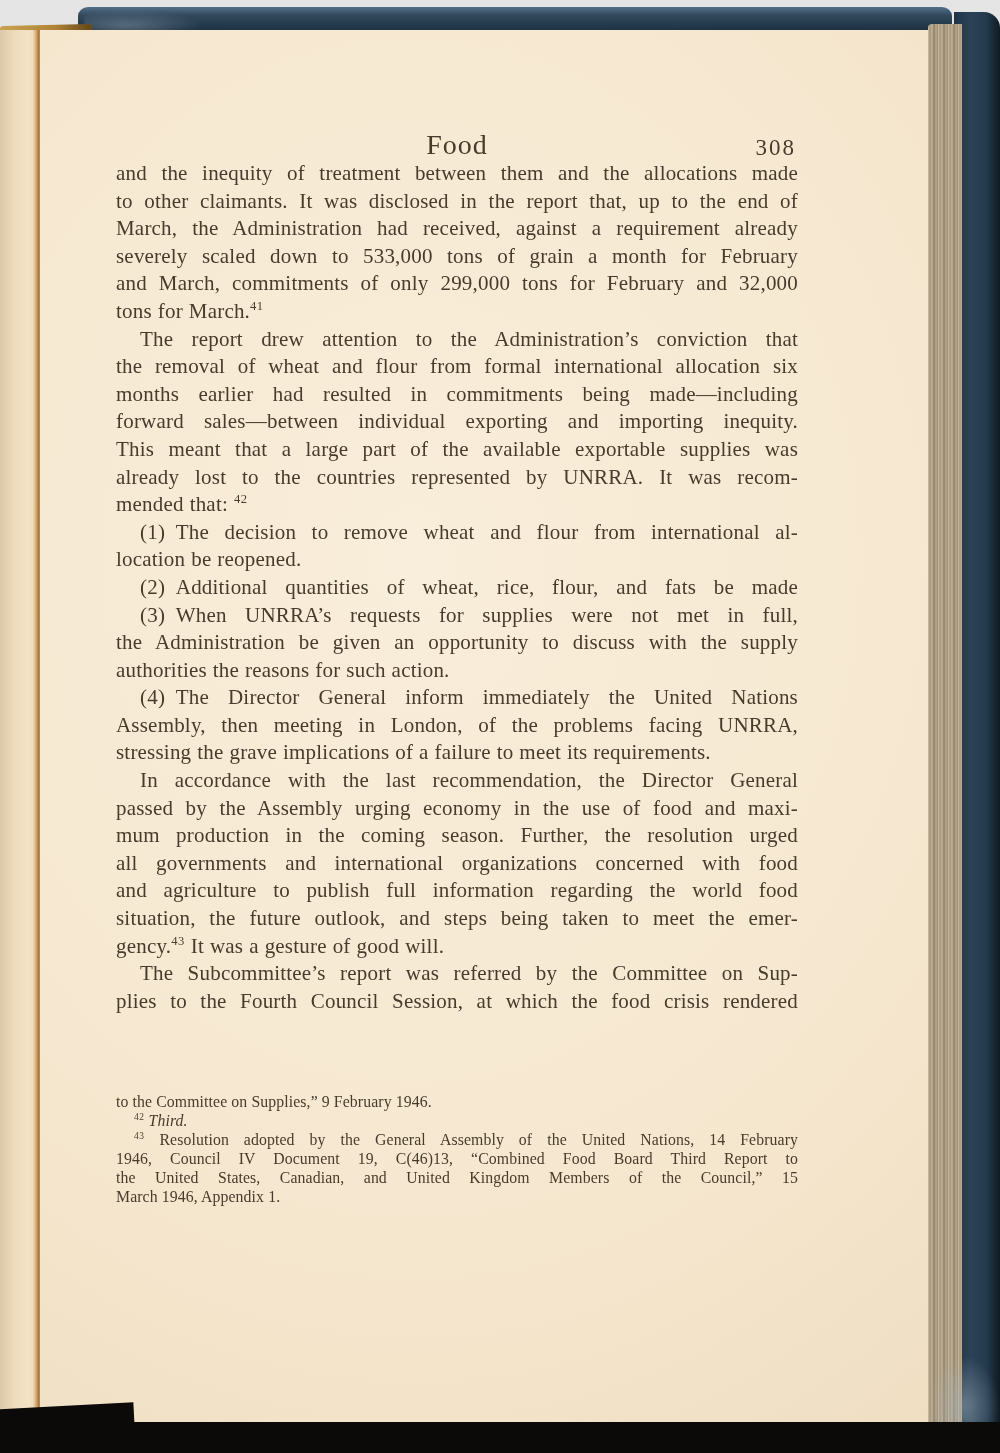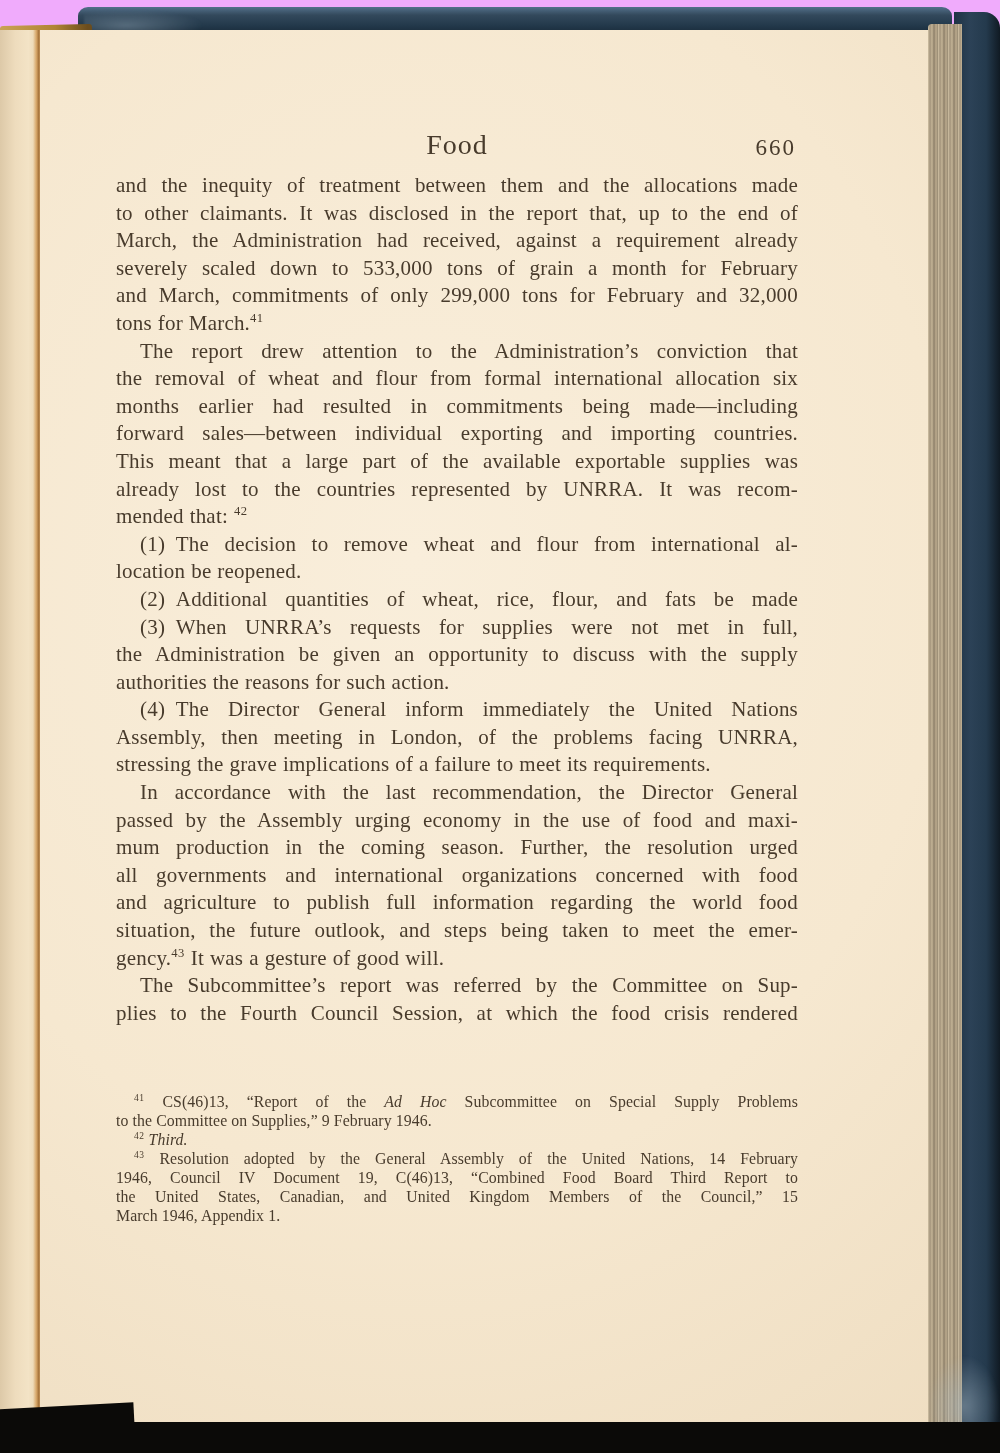--- a/index.html
+++ b/index.html
@@ -1,18 +1,18 @@
 <!DOCTYPE html>
 <html><head>
 <meta charset="utf-8">
 <style>
   html, body { margin: 0; padding: 0; background: #0b0a08; }
   .scene {
     position: relative; width: 1000px; height: 1453px;
-    background: #f0abfc; overflow: hidden;
+    background: #e5e5e5; overflow: hidden;
     font-family: "Liberation Serif", "DejaVu Serif", serif;
   }
   
   .cover-top {
     position: absolute; left: 78px; top: 7px; width: 874px; height: 27px;
     border-radius: 10px / 9px;
     background: linear-gradient(to bottom, #53708a 0%, #33495c 30%, #22384a 70%, #192a39 100%);
   }
   .smudge-top {
     position: absolute; left: 84px; top: 10px; width: 120px; height: 28px;
@@ -64,21 +64,21 @@
     position: absolute; left: -6px; top: 1406px; width: 140px; height: 22px;
     background: #0b0a08; transform: rotate(-3deg);
   }
   
   .column { position: absolute; left: 76px; top: 0; width: 682px; height: 100%; color: #483b2c; }
   .running-head {
     position: absolute; top: 99px; left: 0; width: 100%;
     text-align: center; font-size: 28px; letter-spacing: 1px;
   }
   .page-number { position: absolute; top: 105px; right: 2px; font-size: 23px; letter-spacing: 2px; }
-  .body-text { position: absolute; top: 142px; left: 0; width: 100%;
+  .body-text { position: absolute; top: 130px; left: 0; width: 100%;
     font-size: 21px; line-height: 27.6px; letter-spacing: 0.2px; word-spacing: 0.5px; }
   .footnotes { position: absolute; top: 1062px; left: 0; width: 100%;
     font-size: 15.8px; line-height: 19px; letter-spacing: 0.1px; }
   .jline { text-align: justify; text-align-last: justify; }
   .jline.last { text-align-last: left; }
   .jline.indent { padding-left: 24px; }
   .jline.fn-indent { padding-left: 18px; }
   .it { font-style: italic; }
   .sup { font-size: 0.6em; vertical-align: 0.62em; line-height: 0; letter-spacing: 0.5px; }
 </style>
@@ -89,32 +89,32 @@
   <div class="cover-top"></div>
   <div class="smudge-top"></div>
   <div class="gold-sliver"></div>
   <div class="cover-right"></div>
   <div class="page-left"></div>
   <div class="gutter"></div>
 
   <div class="page">
     <div class="column">
       <div class="running-head">Food</div>
-      <div class="page-number">660</div>
+      <div class="page-number">308</div>
       <div class="body-text" id="body-text">
           <div class="jline">and the inequity of treatment between them and the allocations made</div>
           <div class="jline">to other claimants. It was disclosed in the report that, up to the end of</div>
           <div class="jline">March, the Administration had received, against a requirement already</div>
           <div class="jline">severely scaled down to 533,000 tons of grain a month for February</div>
           <div class="jline">and March, commitments of only 299,000 tons for February and 32,000</div>
           <div class="jline last"><span>tons for March.</span><span class="sup">41</span></div>
           <div class="jline indent">The report drew attention to the Administration’s conviction that</div>
           <div class="jline">the removal of wheat and flour from formal international allocation six</div>
           <div class="jline">months earlier had resulted in commitments being made—including</div>
-          <div class="jline">forward sales—between individual exporting and importing countries.</div>
+          <div class="jline">forward sales—between individual exporting and importing inequity.</div>
           <div class="jline">This meant that a large part of the available exportable supplies was</div>
           <div class="jline">already lost to the countries represented by UNRRA. It was recom-</div>
           <div class="jline last"><span>mended that: </span><span class="sup">42</span></div>
           <div class="jline indent">(1) The decision to remove wheat and flour from international al-</div>
           <div class="jline last">location be reopened.</div>
           <div class="jline indent">(2) Additional quantities of wheat, rice, flour, and fats be made</div>
           <div class="jline indent">(3) When UNRRA’s requests for supplies were not met in full,</div>
           <div class="jline">the Administration be given an opportunity to discuss with the supply</div>
           <div class="jline last">authorities the reasons for such action.</div>
           <div class="jline indent">(4) The Director General inform immediately the United Nations</div>
@@ -124,21 +124,20 @@
           <div class="jline">passed by the Assembly urging economy in the use of food and maxi-</div>
           <div class="jline">mum production in the coming season. Further, the resolution urged</div>
           <div class="jline">all governments and international organizations concerned with food</div>
           <div class="jline">and agriculture to publish full information regarding the world food</div>
           <div class="jline">situation, the future outlook, and steps being taken to meet the emer-</div>
           <div class="jline last"><span>gency.</span><span class="sup">43</span><span> It was a gesture of good will.</span></div>
           <div class="jline indent">The Subcommittee’s report was referred by the Committee on Sup-</div>
           <div class="jline">plies to the Fourth Council Session, at which the food crisis rendered</div>
         </div>
       <div class="footnotes" id="footnotes">
-          <div class="jline fn-indent"><span class="sup">41</span><span> CS(46)13, “Report of the </span><span class="it">Ad Hoc</span><span> Subcommittee on Special Supply Problems</span></div>
           <div class="jline last">to the Committee on Supplies,” 9 February 1946.</div>
           <div class="jline fn-indent last"><span class="sup">42</span><span> </span><span class="it">Third.</span></div>
           <div class="jline fn-indent"><span class="sup">43</span><span> Resolution adopted by the General Assembly of the United Nations, 14 February</span></div>
           <div class="jline">1946, Council IV Document 19, C(46)13, “Combined Food Board Third Report to</div>
           <div class="jline">the United States, Canadian, and United Kingdom Members of the Council,” 15</div>
           <div class="jline last">March 1946, Appendix 1.</div>
         </div>
     </div>
   </div>
 

